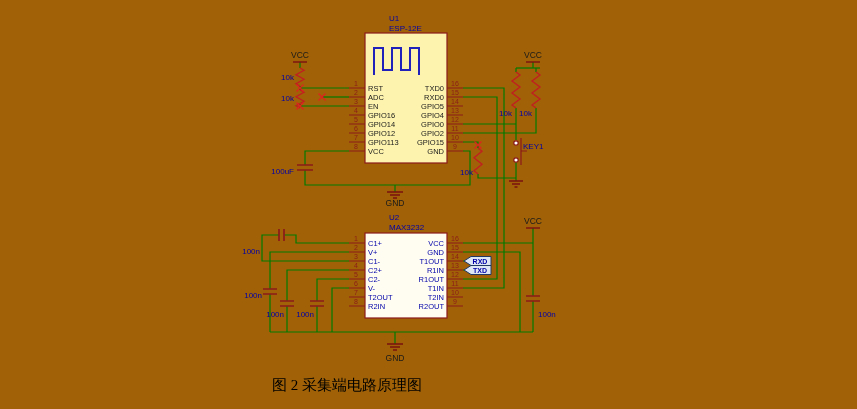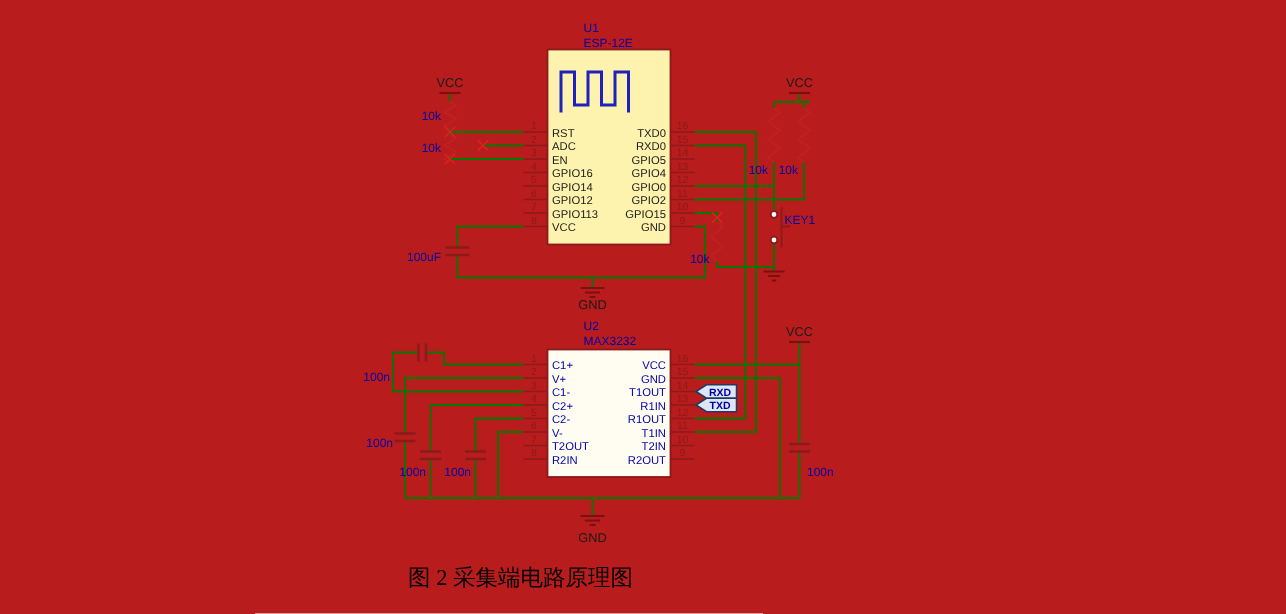--- a/index.html
+++ b/index.html
@@ -1,16 +1,16 @@
 <!DOCTYPE html>
 <html style="--wire: #007b00; --component: #8b1a1a; --resistor: #c02020; --capacitor: #8b1a1a; --powersym: #7a1010; --error: #e02020; --chipfill: #fdf3ae; --chip2fill: #fffdf2; --antenna: #2020bb; --portfill: #dce6f4; --portstroke: #1f3864; --textblue: #0000a8; --textdark: #1a1a1a; --textnum: #8b1a1a; --captioncolor: #000000;"><head>
 <meta charset="utf-8">
 <style>
   html,body{margin:0;padding:0;background:#ffffff;}
-  .stage{position:relative;width:857px;height:409px;background:#b91c1c;overflow:hidden;}
+  .stage{position:relative;width:857px;height:409px;background:#a16207;overflow:hidden;}
   svg{display:block;}
   svg text{font-family:"Liberation Sans", sans-serif;stroke:none;}
   .wire{stroke:var(--wire);fill:none;stroke-width:1.2;}
   .stub{stroke:var(--component);fill:none;stroke-width:1;}
   .res{stroke:var(--resistor);fill:none;stroke-width:1.4;stroke-linejoin:miter;}
   .cap{stroke:var(--capacitor);fill:none;stroke-width:1.7;}
   .pwr{stroke:var(--powersym);fill:none;stroke-width:1.4;}
   .cross{stroke:var(--error);fill:none;stroke-width:1.1;}
   .chip{fill:var(--chipfill);stroke:var(--component);stroke-width:1.2;}
   .chip2{fill:var(--chip2fill);stroke:var(--component);stroke-width:1.2;}

